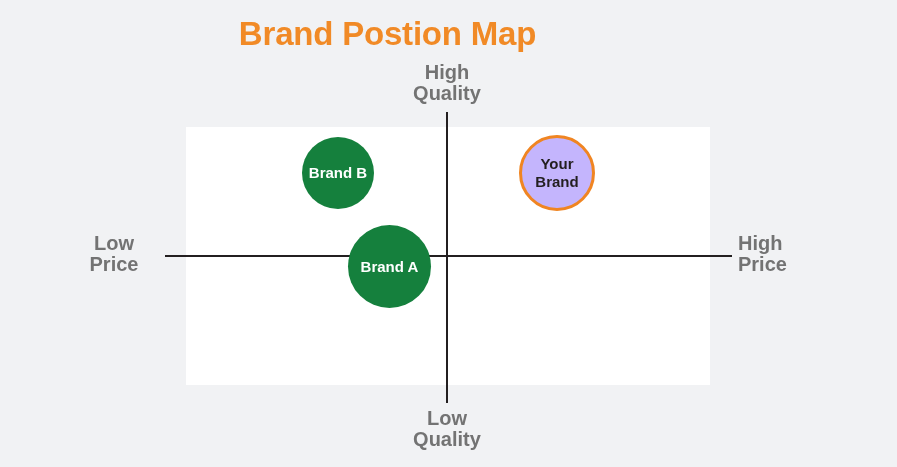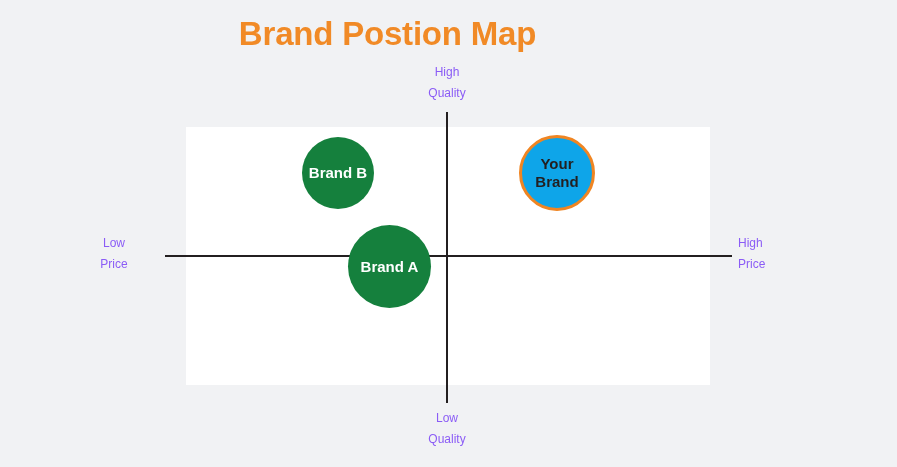--- a/index.html
+++ b/index.html
@@ -58,23 +58,23 @@
     left: 446px;
     top: 112px;
     width: 2px;
     height: 291px;
     background: #231f20;
   }
 
   
   .axis-label {
     position: absolute;
-    font-size: 12px;
-    font-weight: normal;
-    color: #8b5cf6;
+    font-size: 20px;
+    font-weight: bold;
+    color: #737373;
     line-height: 21px;
     text-align: center;
   }
   #label-high-quality {
     left: 387px;
     top: 62px;
     width: 120px;
   }
   #label-low-quality {
     left: 387px;
@@ -113,21 +113,21 @@
     line-height: 18px;
     white-space: pre-line;
   }
   .bubble-filled {
     background: #15803d;
   }
   .bubble-filled .bubble-label {
     color: #ffffff;
   }
   .bubble-outlined {
-    background: #0ea5e9;
+    background: #c4b5fd;
     border: 3px solid #f08522;
   }
   .bubble-outlined .bubble-label {
     color: #231f20;
   }
 
   #bubble-brand-b {
     left: 302px;
     top: 137px;
     width: 72px;

